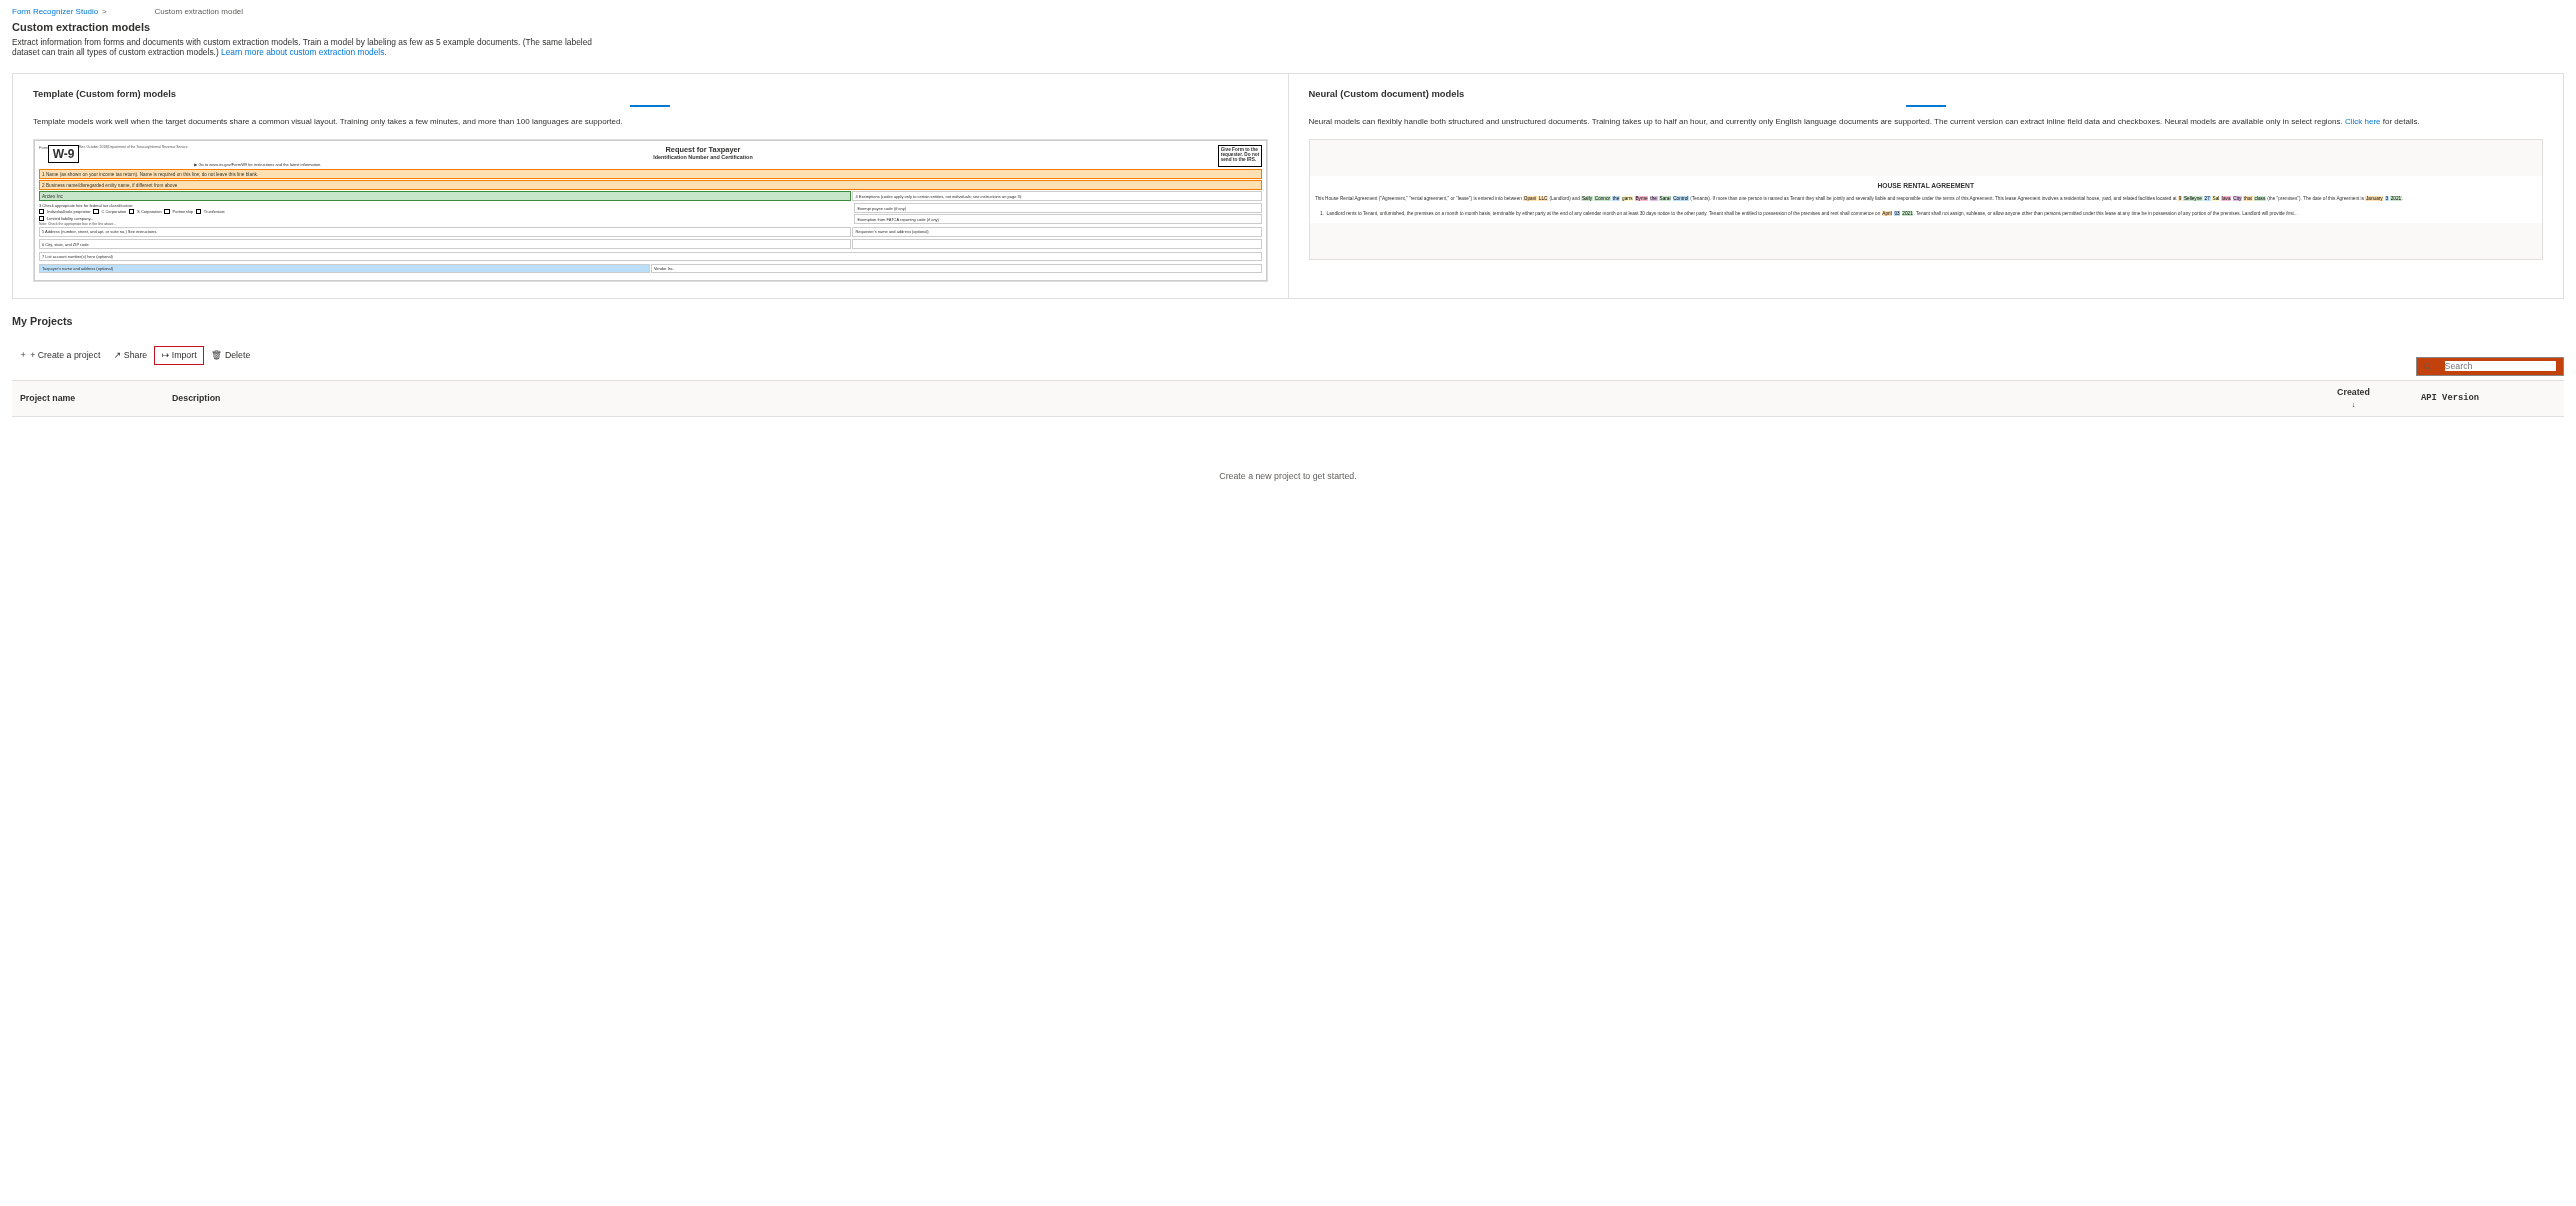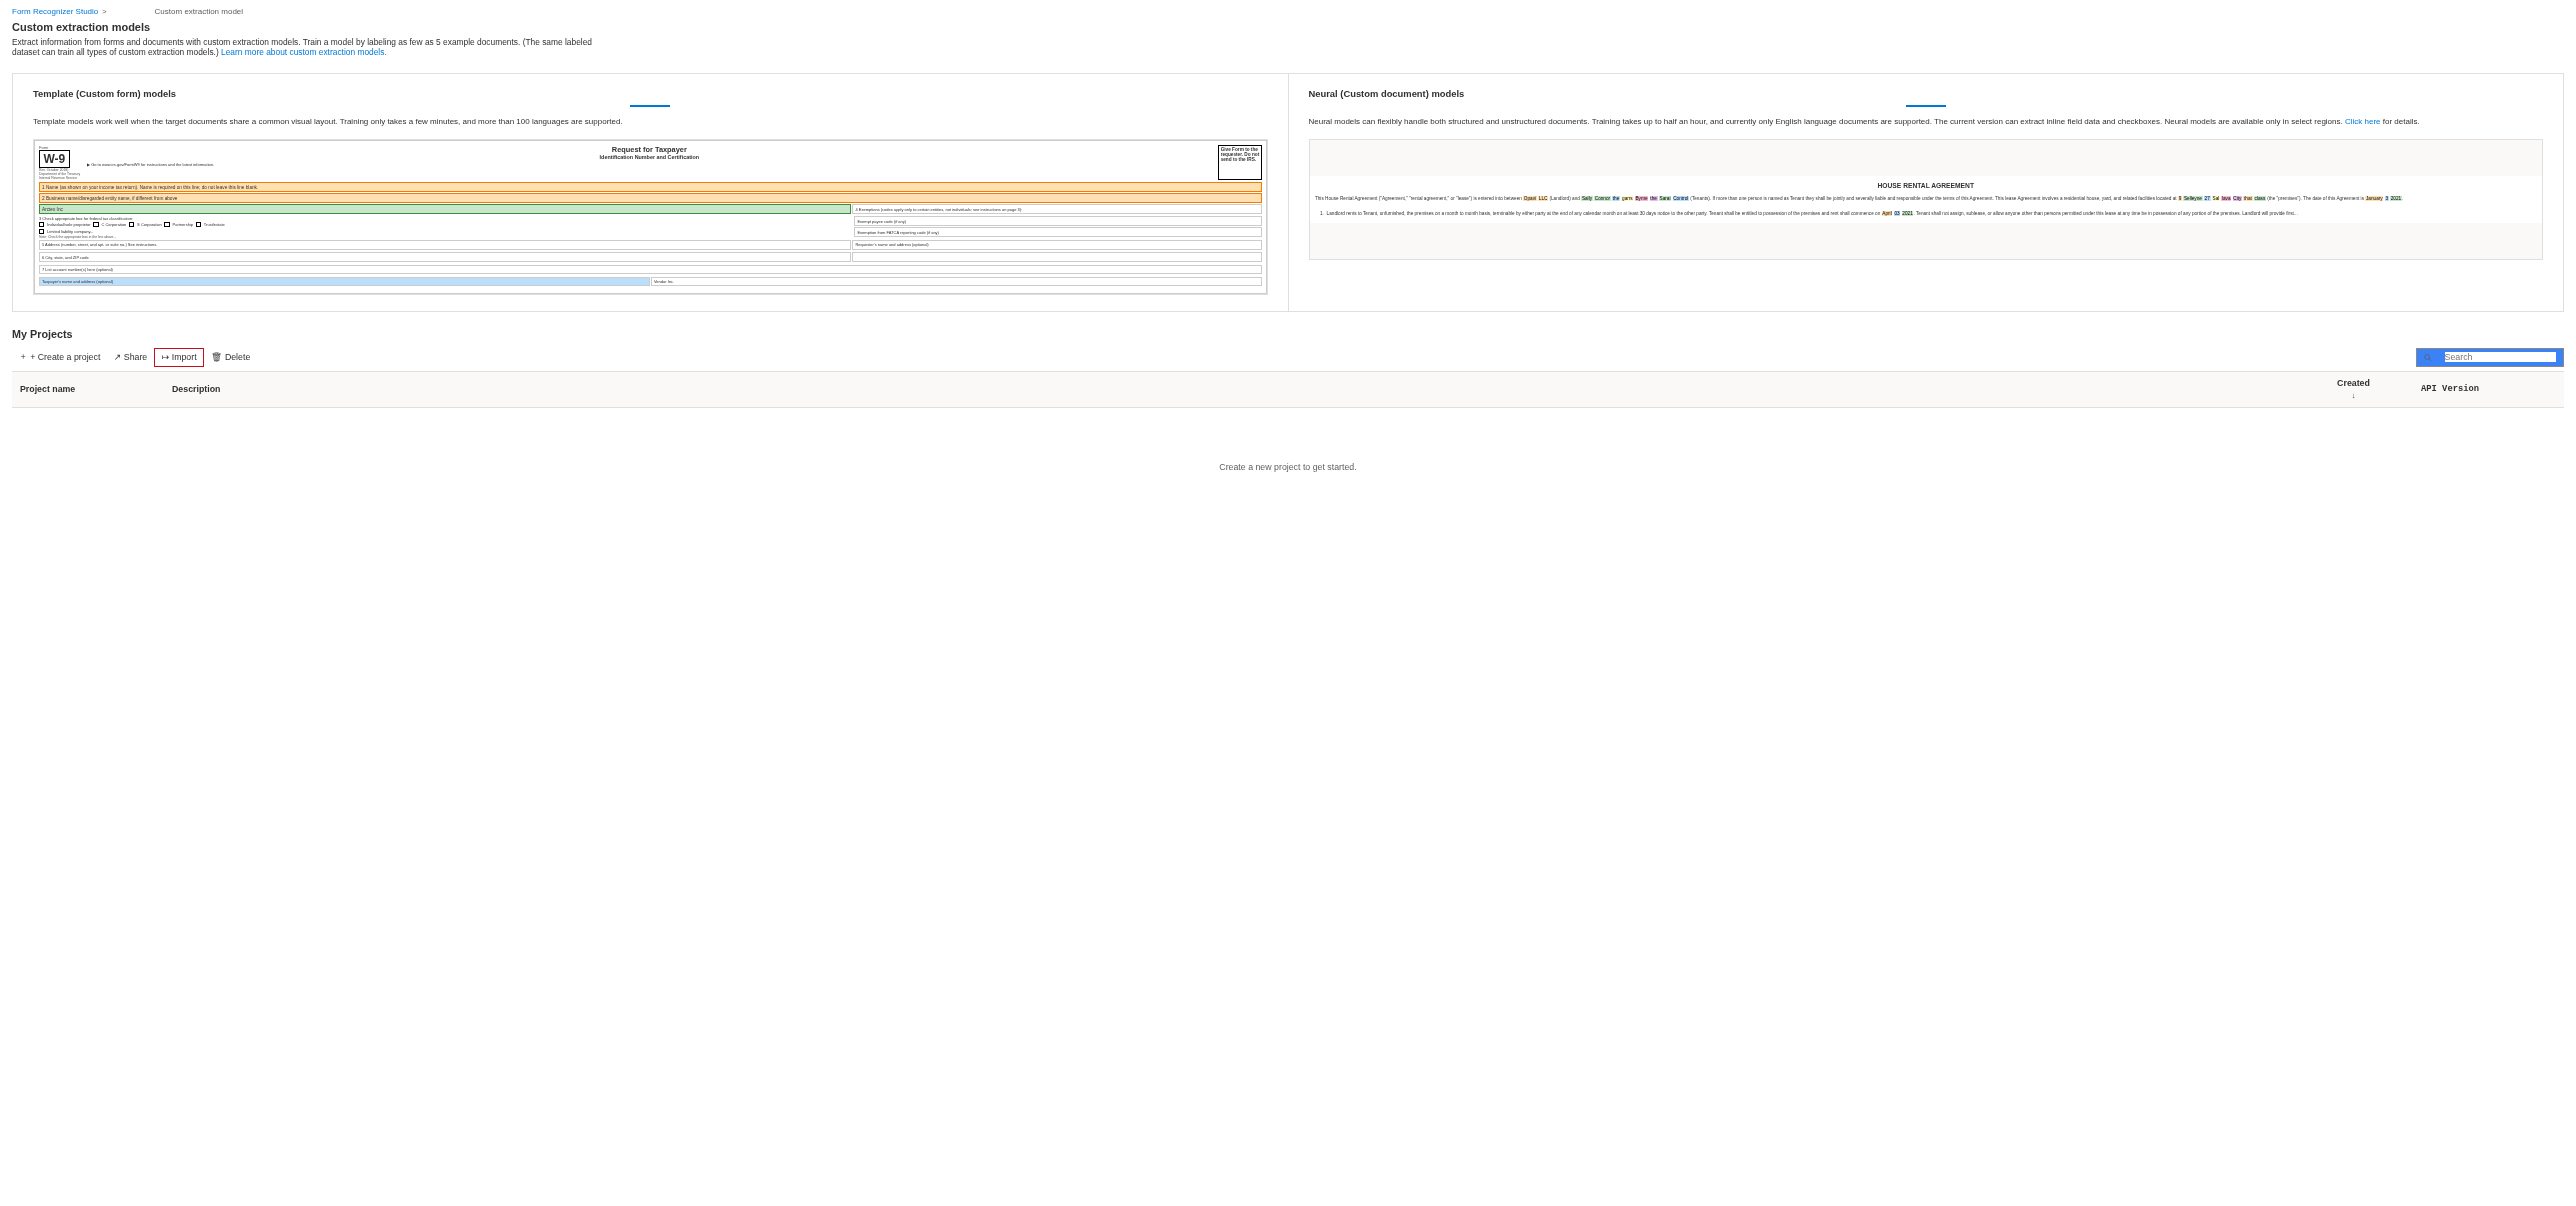--- a/index.html
+++ b/index.html
@@ -231,22 +231,23 @@
       padding: 54px 0 27px;
       color: #605e5c;
       font-size: 8.8px;
     }
     .search-input-wrapper {
       display: flex;
       align-items: center;
       border: 0.7px solid #8a8886;
       padding: 3.4px 6.7px;
       gap: 13px;
-      background: #3b82f6;
+      background: #c2410c;
       width: 148px;
+      margin-top: 22px;
     }
     .search-input-wrapper input {
       border: none;
       outline: none;
       font-size: 8.8px;
       width: 100%;
       font-family: inherit;
       color: #323130;
     }
     .toolbar-and-search {
@@ -278,21 +279,21 @@
 <div class="model-panels">
 
   <div class="model-panel">
     <div class="model-panel-title">Template (Custom form) models</div>
     <div class="model-panel-divider"></div>
     <div class="model-panel-desc">Template models work well when the target documents share a common visual layout. Training only takes a few minutes, and more than 100 languages are supported.</div>
 
     <div class="model-preview">
       <div class="w9-mock">
         <div class="w9-header">
-          <div style="display:flex;flex-direction:column;align-items:flex-start;">
+          <div style="display:flex;flex-direction:row;align-items:flex-start;">
             <div style="font-size:4px;color:#555;">Form</div>
             <div class="w9-logo-box">W-9</div>
             <div style="font-size:3.4px;color:#555;">Rev. October 2018)</div>
             <div style="font-size:3.4px;color:#555;">Department of the Treasury</div>
             <div style="font-size:3.4px;color:#555;">Internal Revenue Service</div>
           </div>
           <div class="w9-title-block" style="flex:1;padding:0 4px;">
             <div class="main-title">Request for Taxpayer</div>
             <div class="sub-title">Identification Number and Certification</div>
             <div style="font-size:4px;margin-top:2px;">▶ Go to www.irs.gov/FormW9 for instructions and the latest information.</div>

